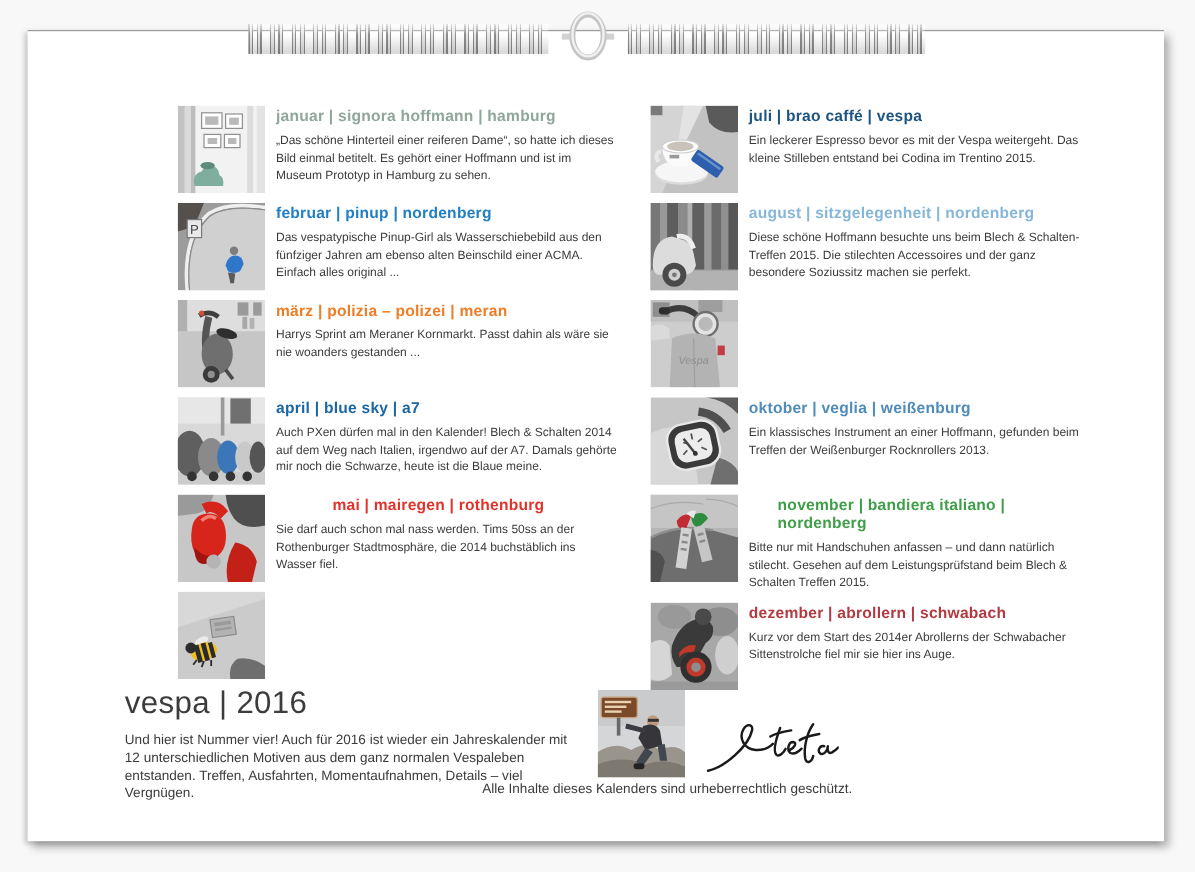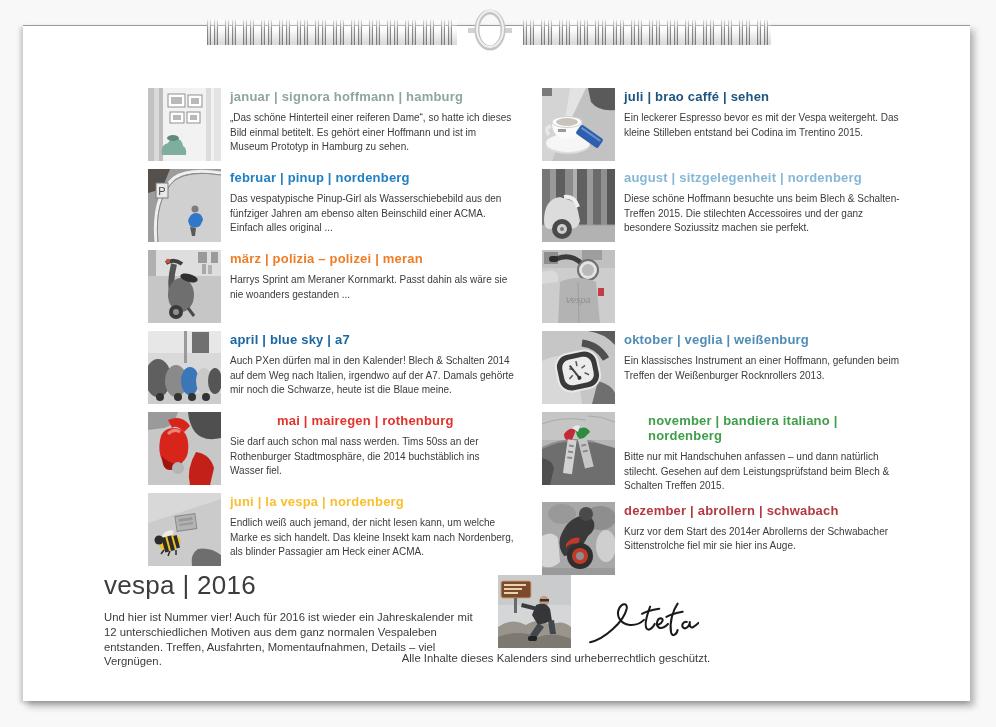--- a/index.html
+++ b/index.html
@@ -192,24 +192,20 @@
           <g transform="rotate(-15 22 50)">
             <ellipse cx="22" cy="50" rx="11" ry="7.5" fill="#f0c020"></ellipse>
             <rect x="15" y="43" width="4" height="15" fill="#2b2b2b"></rect>
             <rect x="21" y="43" width="4" height="15" fill="#2b2b2b"></rect>
             <rect x="27" y="44" width="3.5" height="13" fill="#2b2b2b"></rect>
           </g>
           <circle cx="11" cy="47" r="4.5" fill="#2b2b2b"></circle>
           <path d="M16 57 l-3 4 M22 58 l-2 5 M28 57 l0 5" stroke="#2b2b2b" stroke-width="1.5"></path>
         </svg>
       </div>
-      <div>
-        <div class="etitle" style="color: rgb(248, 191, 46);">juni | la vespa | nordenberg</div>
-        <div class="etext">Endlich weiß auch jemand, der nicht lesen kann, um welche Marke es sich handelt. Das kleine Insekt kam nach Nordenberg, als blinder Passagier am Heck einer ACMA.</div>
-      </div>
     </div>
 
   </div>
 
   <div class="col col-right">
 
     <div class="entry">
       <div class="thumb">
         <svg viewBox="0 0 73 73">
           <rect width="73" height="73" fill="#c2c2c2"></rect>
@@ -224,21 +220,21 @@
           <ellipse cx="25" cy="34" rx="11" ry="4" fill="#c9c3bb"></ellipse>
           <path d="M9 38 q-7 2 -2 9" stroke="#e8e8e8" stroke-width="3.5" fill="none"></path>
           <rect x="16" y="41" width="8" height="3" fill="#9a9a9a"></rect>
           <g transform="rotate(35 46 48)">
             <rect x="34" y="42" width="27" height="11" rx="2" fill="#2d5fae"></rect>
             <rect x="36" y="44" width="23" height="2" fill="#6b92cf"></rect>
           </g>
         </svg>
       </div>
       <div>
-        <div class="etitle" style="color: rgb(29, 84, 128);">juli | brao caffé | sehen</div>
+        <div class="etitle" style="color: rgb(29, 84, 128);">juli | brao caffé | vespa</div>
         <div class="etext">Ein leckerer Espresso bevor es mit der Vespa weitergeht. Das kleine Stilleben entstand bei Codina im Trentino 2015.</div>
       </div>
     </div>
 
     <div class="entry">
       <div class="thumb">
         <svg viewBox="0 0 73 73">
           <rect width="73" height="73" fill="#8d8d8d"></rect>
           <rect x="0" width="8" height="73" fill="#777777"></rect>
             <rect x="8" width="6" height="73" fill="#999999"></rect>

